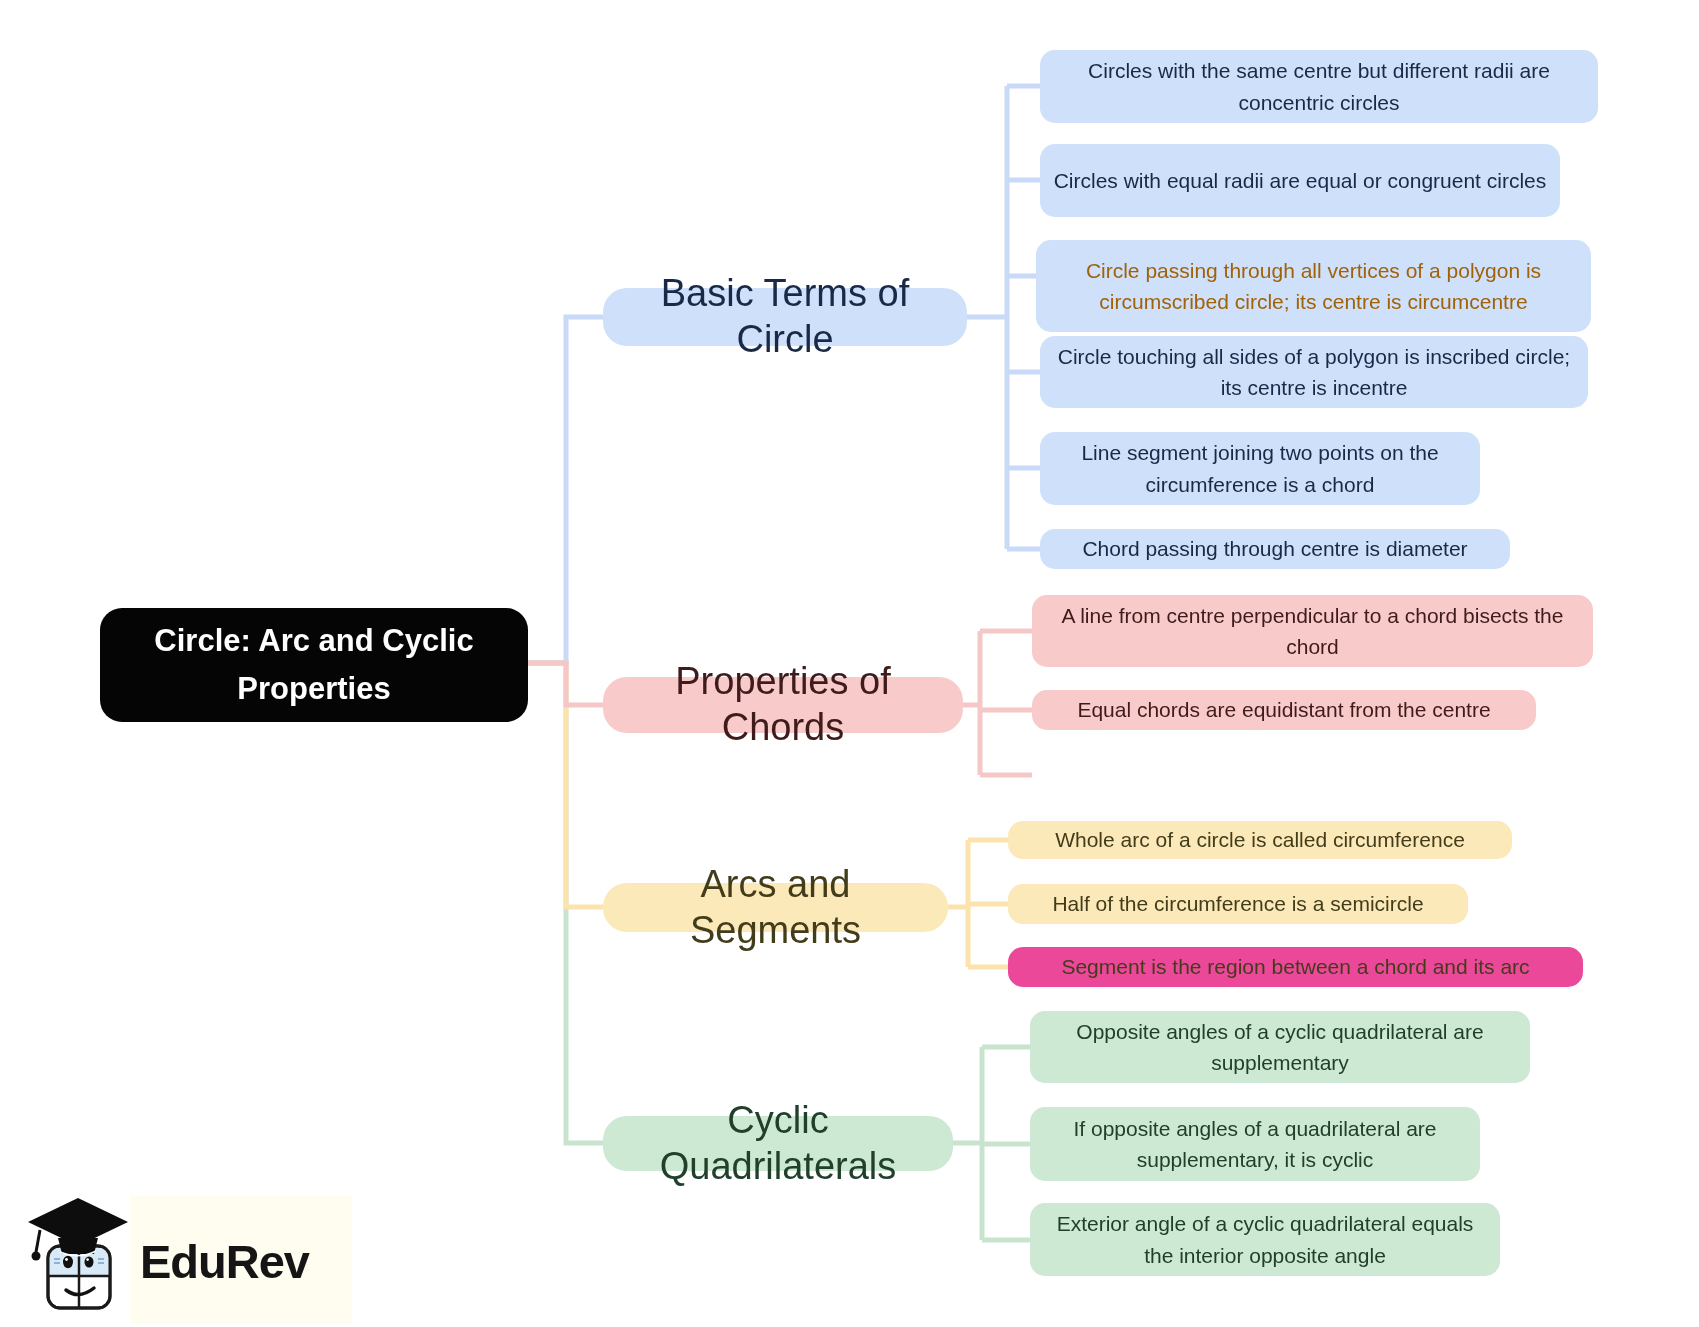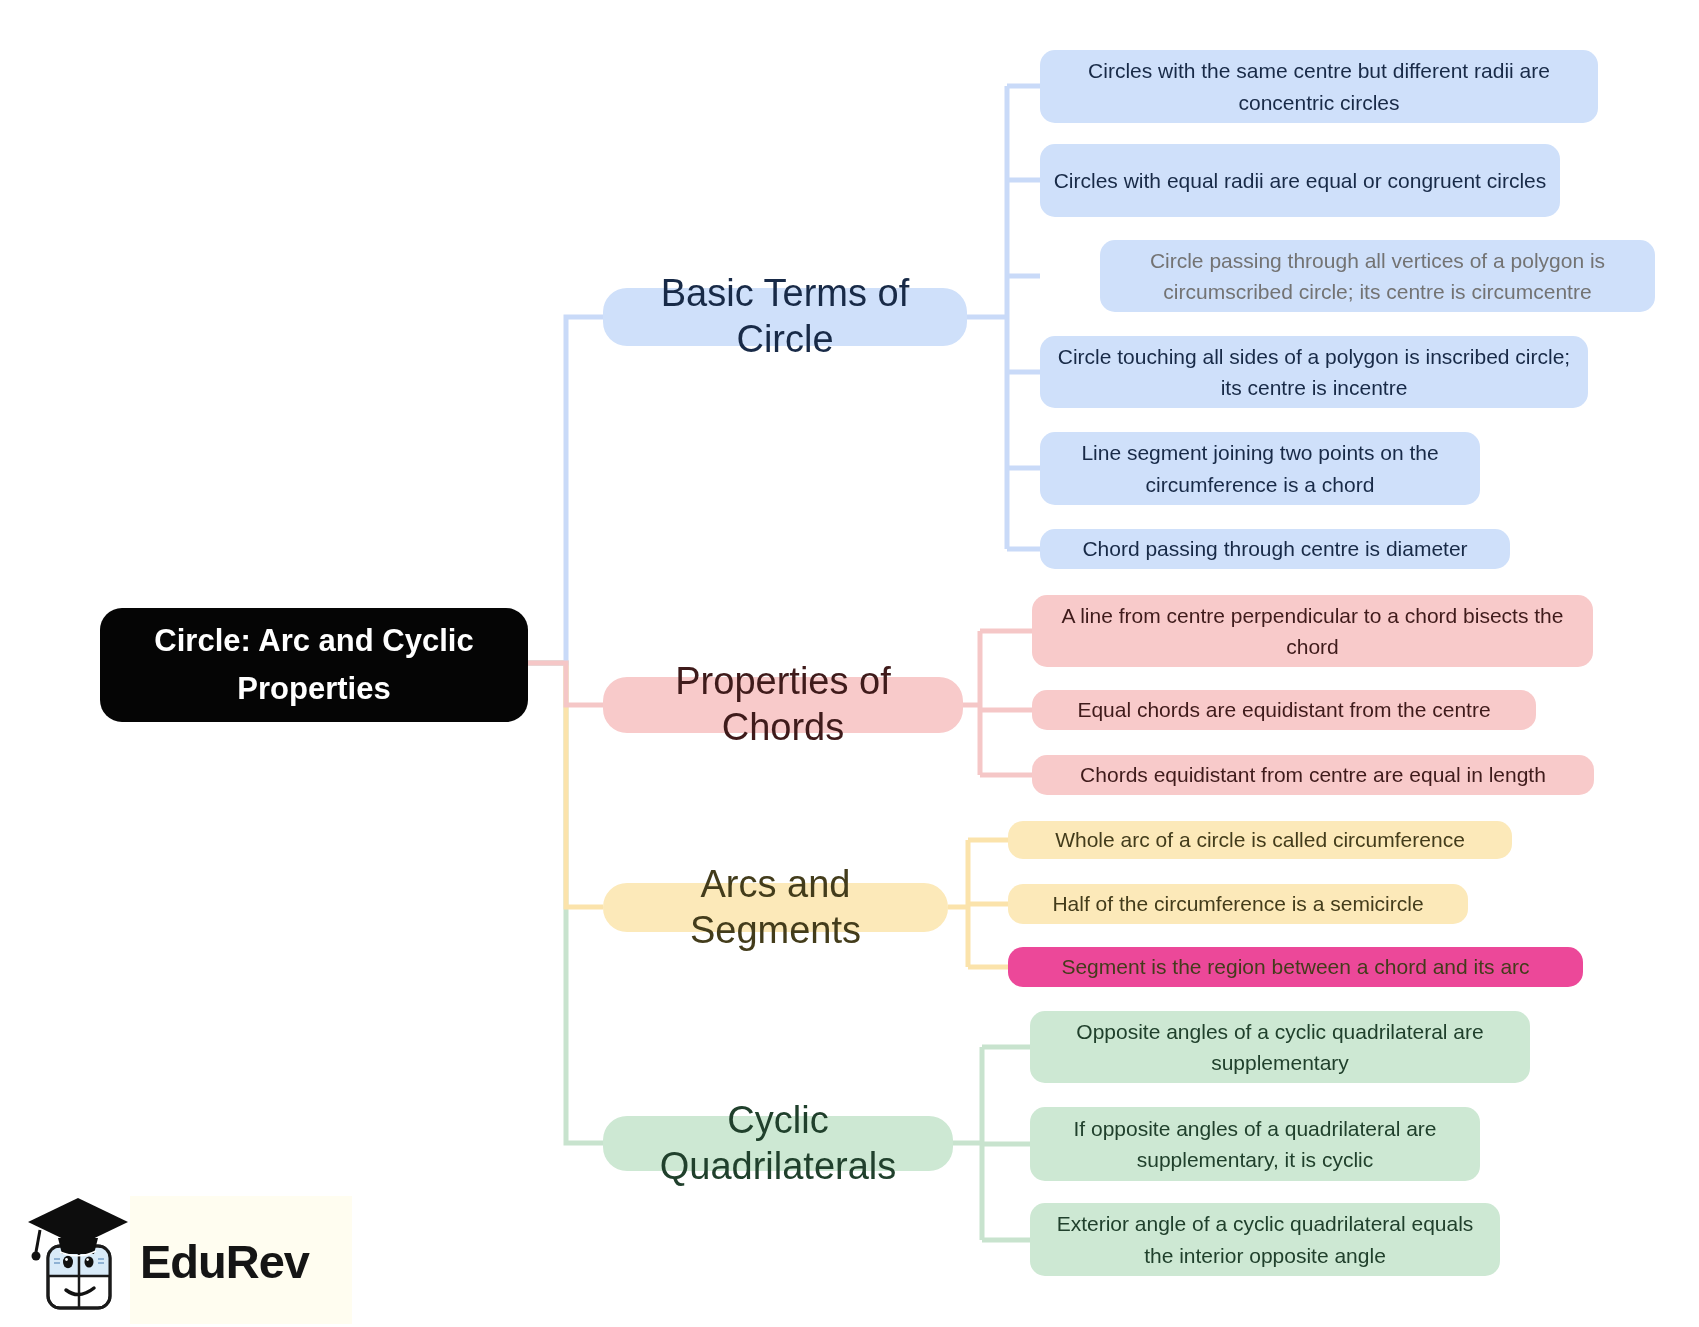--- a/index.html
+++ b/index.html
@@ -86,30 +86,29 @@
 
     <path fill="none" stroke-width="5" d="M528 663 H566 V705 H603 M963 705 H980 M980 631 V775 M980 631 H1032 M980 710 H1032 M980 775 H1032" stroke="#f5c7c7"></path>
   </svg>
 
   <div class="node root" style="left: 100px; top: 608px; width: 428px; height: 114px; background: rgb(5, 5, 5); color: rgb(255, 255, 255);">Circle: Arc and Cyclic Properties</div>
 
   <div class="node branch" style="left: 603px; top: 288px; width: 364px; height: 58px; background: rgb(207, 224, 250); color: rgb(24, 42, 71);">Basic Terms of Circle</div>
 
   <div class="node leaf" style="left: 1040px; top: 50px; width: 558px; height: 73px; background: rgb(207, 224, 250); color: rgb(24, 42, 71);">Circles with the same centre but different radii are concentric circles</div>
   <div class="node leaf" style="left: 1040px; top: 144px; width: 520px; height: 73px; background: rgb(207, 224, 250); color: rgb(24, 42, 71);">Circles with equal radii are equal or congruent circles</div>
-  <div class="node leaf" style="left: 1100px; top: 240px; width: 555px; height: 72px; background: rgb(207, 224, 250); color: #737373;">Circle passing through all vertices of a polygon is circumscribed circle; its centre is circumcentre</div>
+  <div class="node leaf" style="left: 1036px; top: 240px; width: 555px; height: 92px; background: rgb(207, 224, 250); color: #a16207;">Circle passing through all vertices of a polygon is circumscribed circle; its centre is circumcentre</div>
   <div class="node leaf" style="left: 1040px; top: 336px; width: 548px; height: 72px; background: rgb(207, 224, 250); color: rgb(24, 42, 71);">Circle touching all sides of a polygon is inscribed circle; its centre is incentre</div>
   <div class="node leaf" style="left: 1040px; top: 432px; width: 440px; height: 73px; background: rgb(207, 224, 250); color: rgb(24, 42, 71);">Line segment joining two points on the circumference is a chord</div>
   <div class="node leaf" style="left: 1040px; top: 529px; width: 470px; height: 40px; background: rgb(207, 224, 250); color: rgb(24, 42, 71);">Chord passing through centre is diameter</div>
 
   <div class="node leaf" style="left: 1032px; top: 595px; width: 561px; height: 72px; background: rgb(248, 202, 202); color: rgb(63, 27, 27);">A line from centre perpendicular to a chord bisects the chord</div>
 
   <div class="node branch" style="left: 603px; top: 677px; width: 360px; height: 56px; background: rgb(248, 202, 202); color: rgb(63, 27, 27);">Properties of Chords</div>
   <div class="node leaf" style="left: 1032px; top: 690px; width: 504px; height: 40px; background: rgb(248, 202, 202); color: rgb(63, 27, 27);">Equal chords are equidistant from the centre</div>
-  <div class="node leaf" style="left: 1032px; top: 755px; width: 562px; height: 40px; background: rgb(248, 202, 202); color: rgb(63, 27, 27);">Chords equidistant from centre are equal in length</div>
 
   <div class="node branch" style="left: 603px; top: 883px; width: 345px; height: 49px; background: rgb(252, 233, 185); color: rgb(67, 60, 27);">Arcs and Segments</div>
 
   <div class="node leaf" style="left: 1008px; top: 821px; width: 504px; height: 38px; background: rgb(252, 233, 185); color: rgb(67, 60, 27);">Whole arc of a circle is called circumference</div>
   <div class="node leaf" style="left: 1008px; top: 884px; width: 460px; height: 40px; background: rgb(252, 233, 185); color: rgb(67, 60, 27);">Half of the circumference is a semicircle</div>
   <div class="node leaf" style="left: 1008px; top: 947px; width: 575px; height: 40px; background: #ec4899; color: rgb(67, 60, 27);">Segment is the region between a chord and its arc</div>
 
   <div class="node branch" style="left: 603px; top: 1116px; width: 350px; height: 55px; background: rgb(205, 232, 211); color: rgb(32, 64, 44);">Cyclic Quadrilaterals</div>
 
   <div class="node leaf" style="left: 1030px; top: 1011px; width: 500px; height: 72px; background: rgb(205, 232, 211); color: rgb(32, 64, 44);">Opposite angles of a cyclic quadrilateral are supplementary</div>

